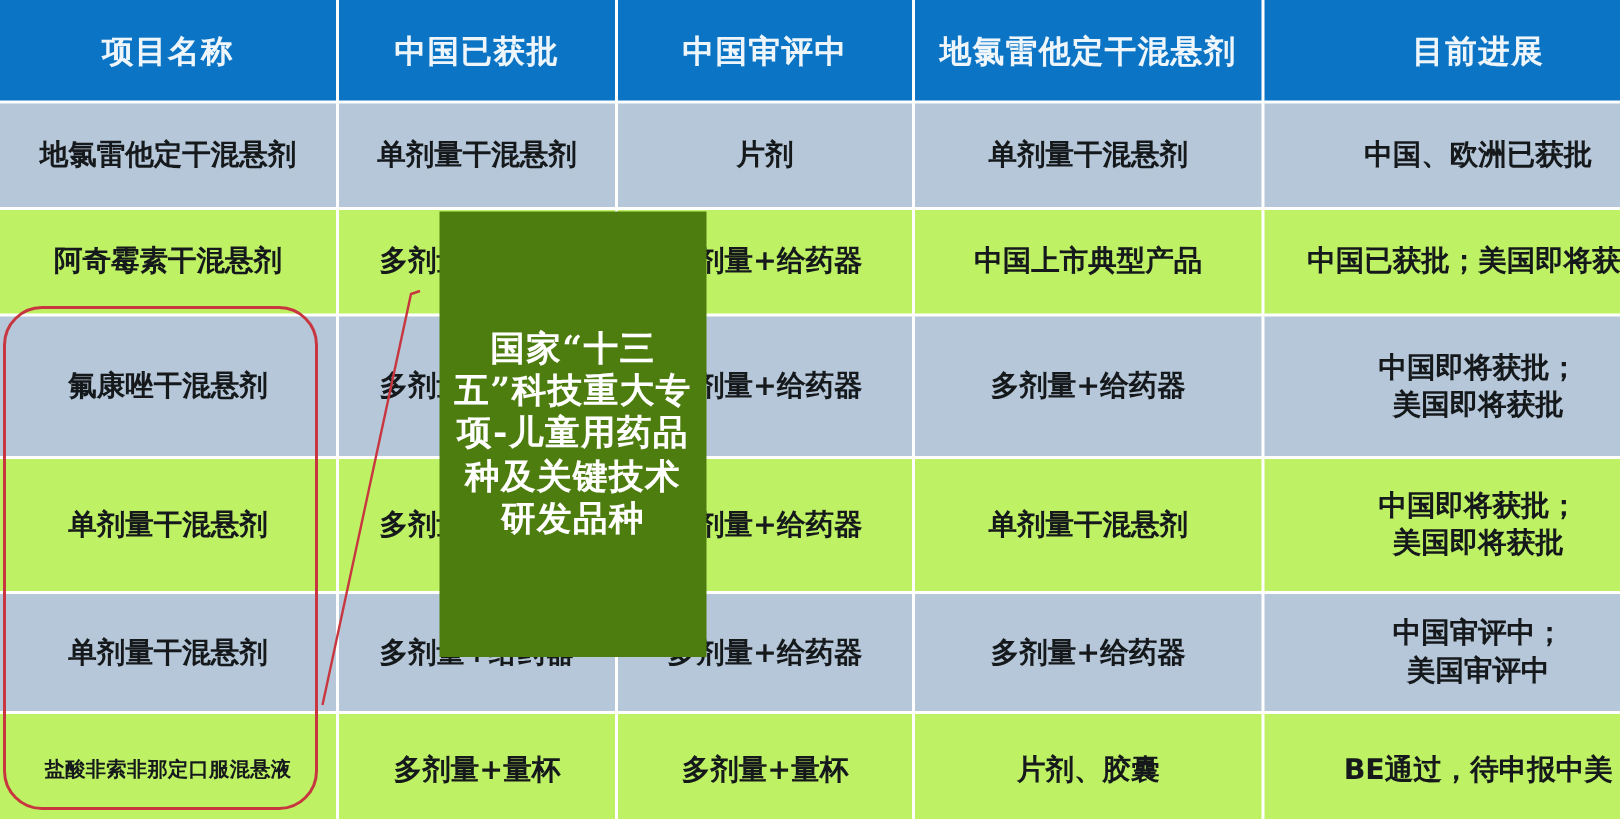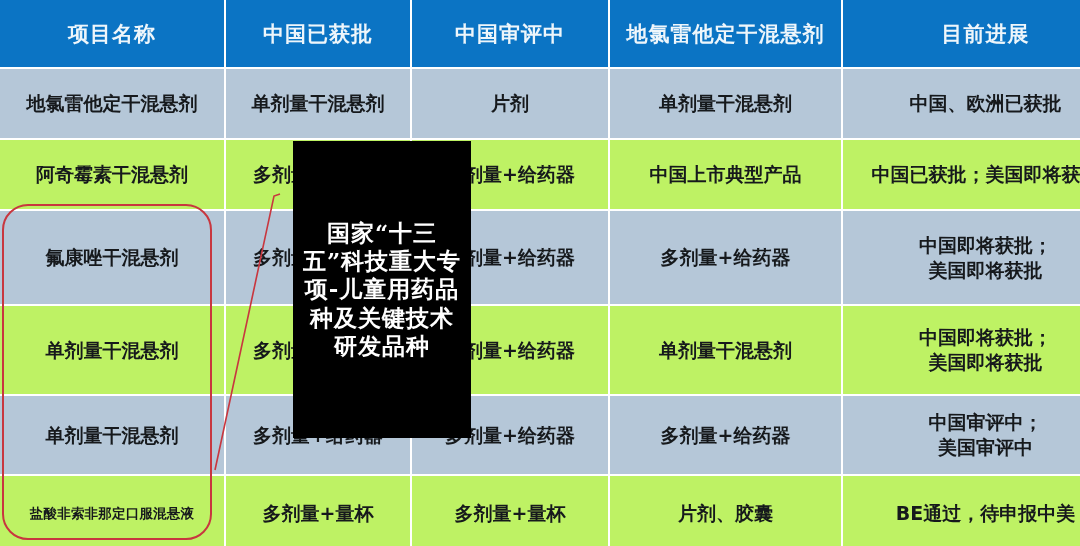--- a/index.html
+++ b/index.html
@@ -71,21 +71,21 @@
 
   .cell-lines span { display: block; }
 
   
   .callout {
     position: absolute;
     left: 293px;
     top: 141px;
     width: 178px;
     height: 297px;
-    background: #000000;
+    background: #4d7c0f;
     color: #ffffff;
     font-family: "DejaVu Serif", "Liberation Serif", serif;
     font-weight: bold;
     font-size: 23px;
     line-height: 1.22;
     letter-spacing: 1px;
     text-align: center;
     display: flex;
     align-items: center;
     justify-content: center;

